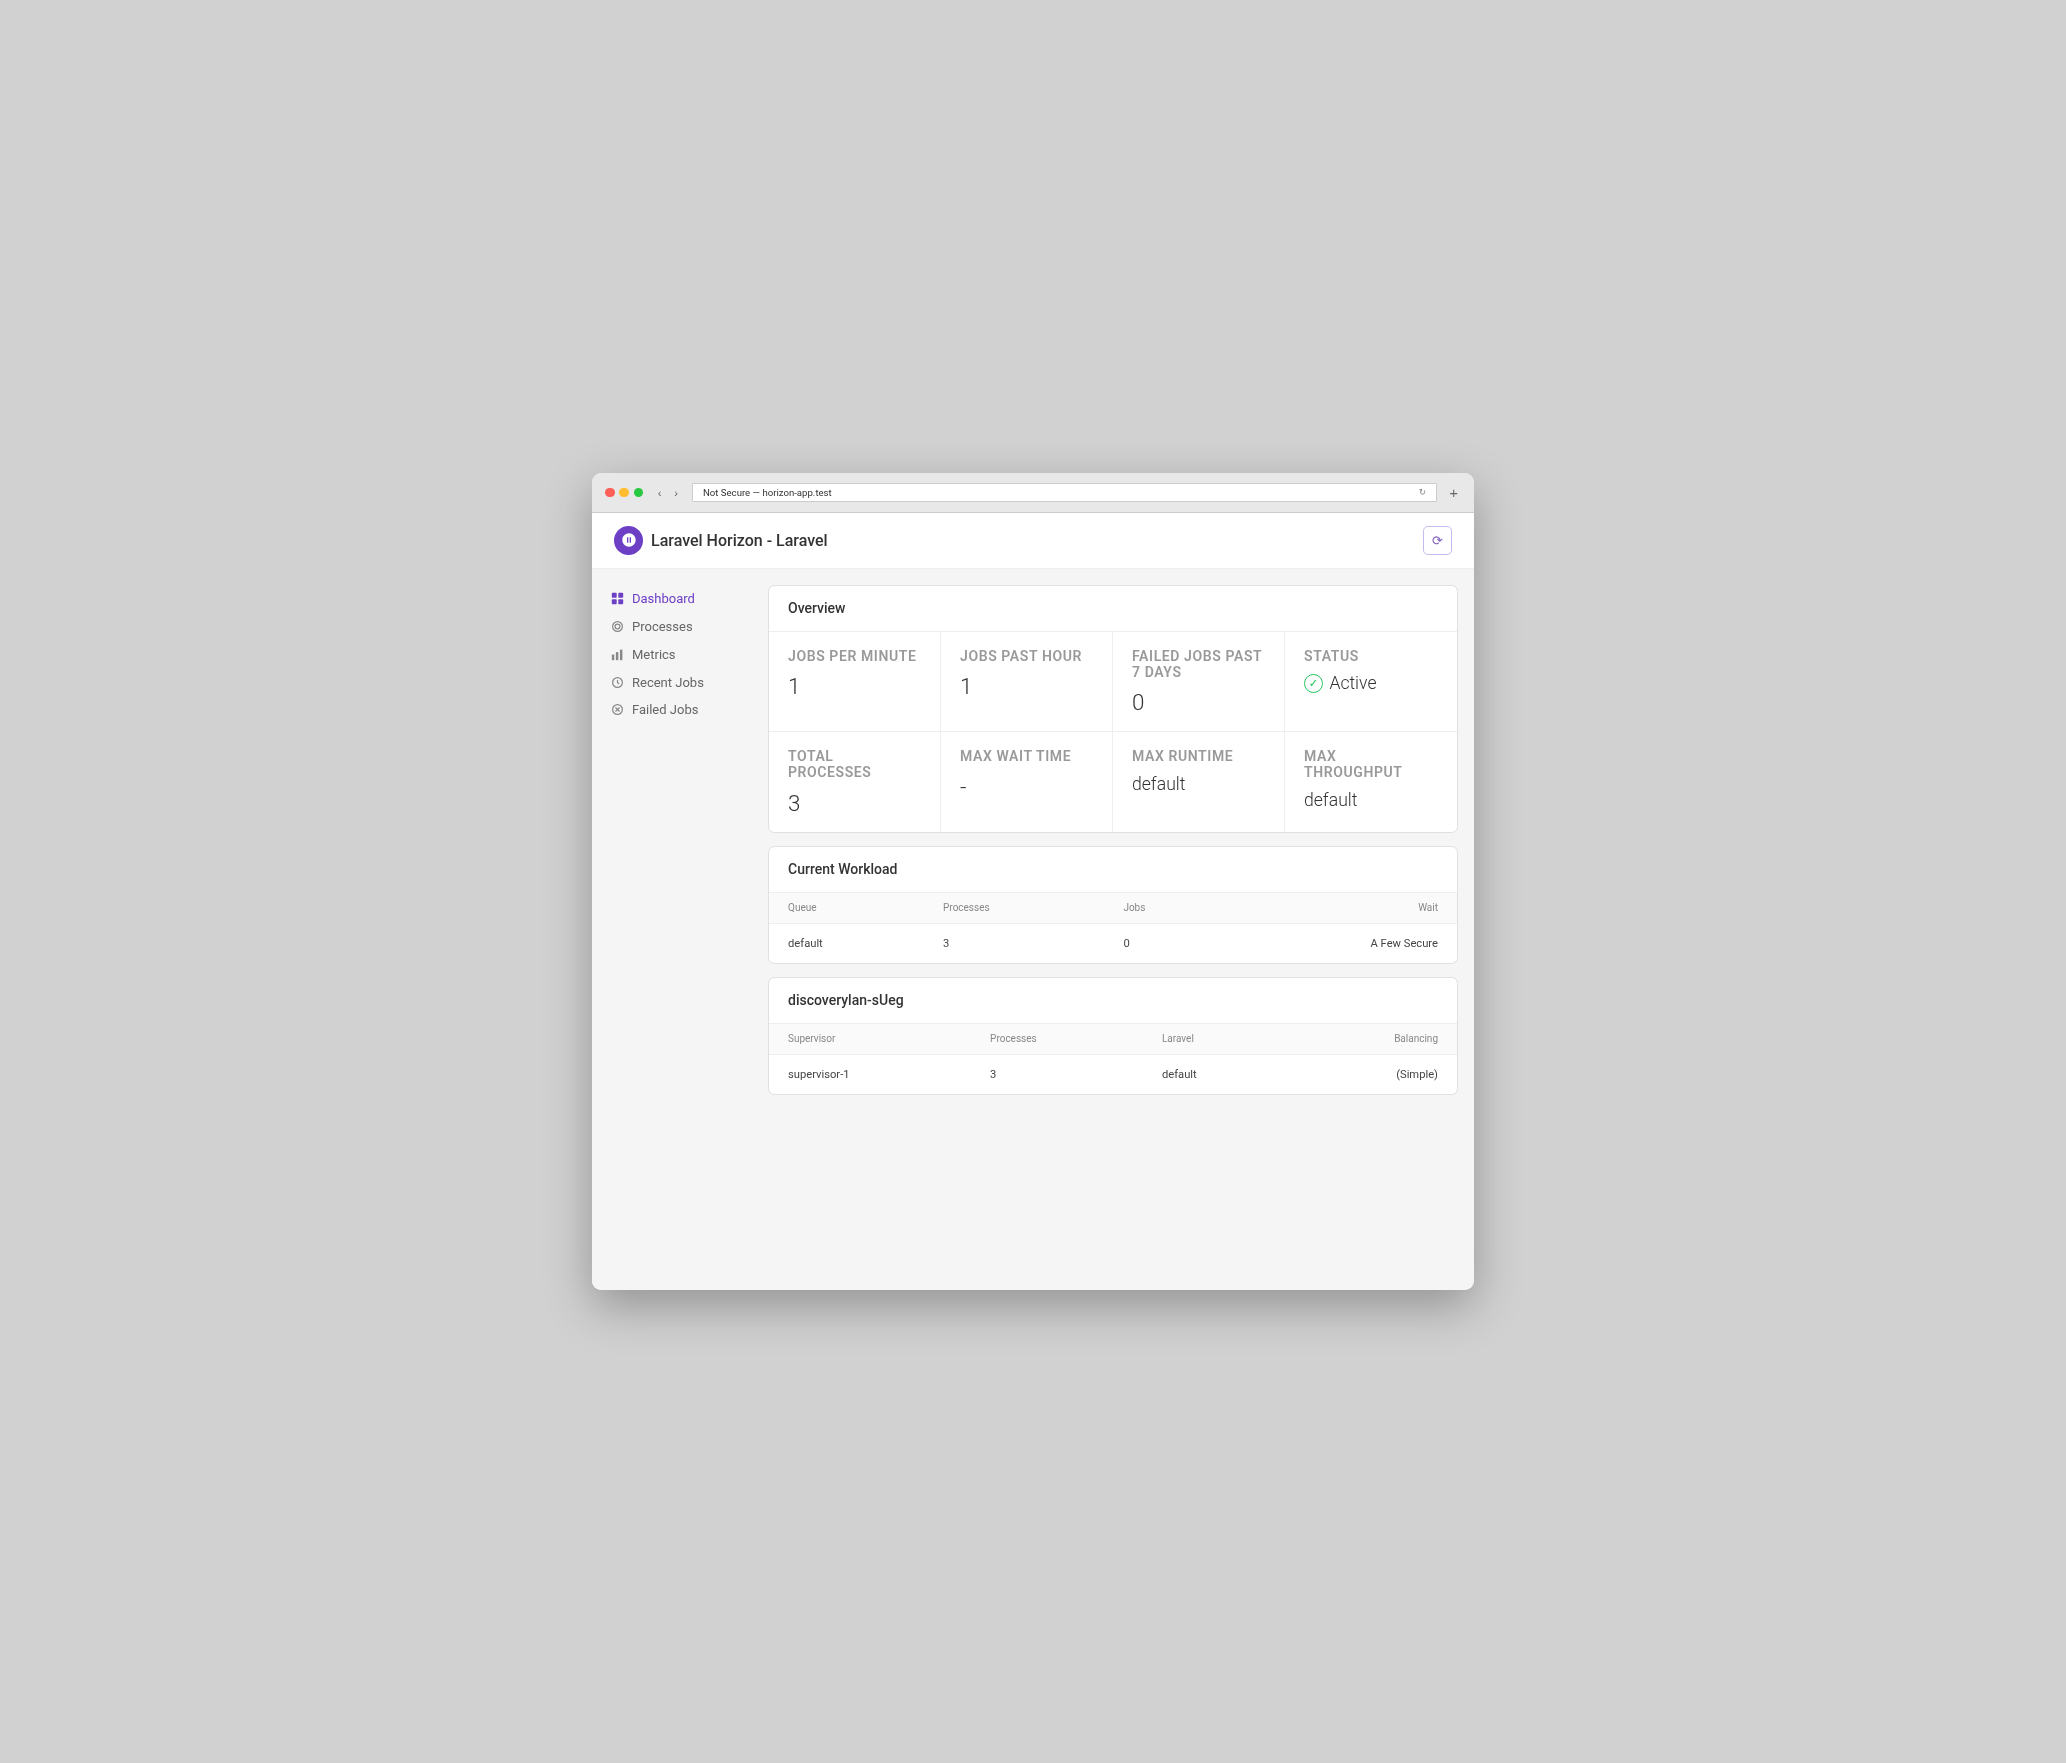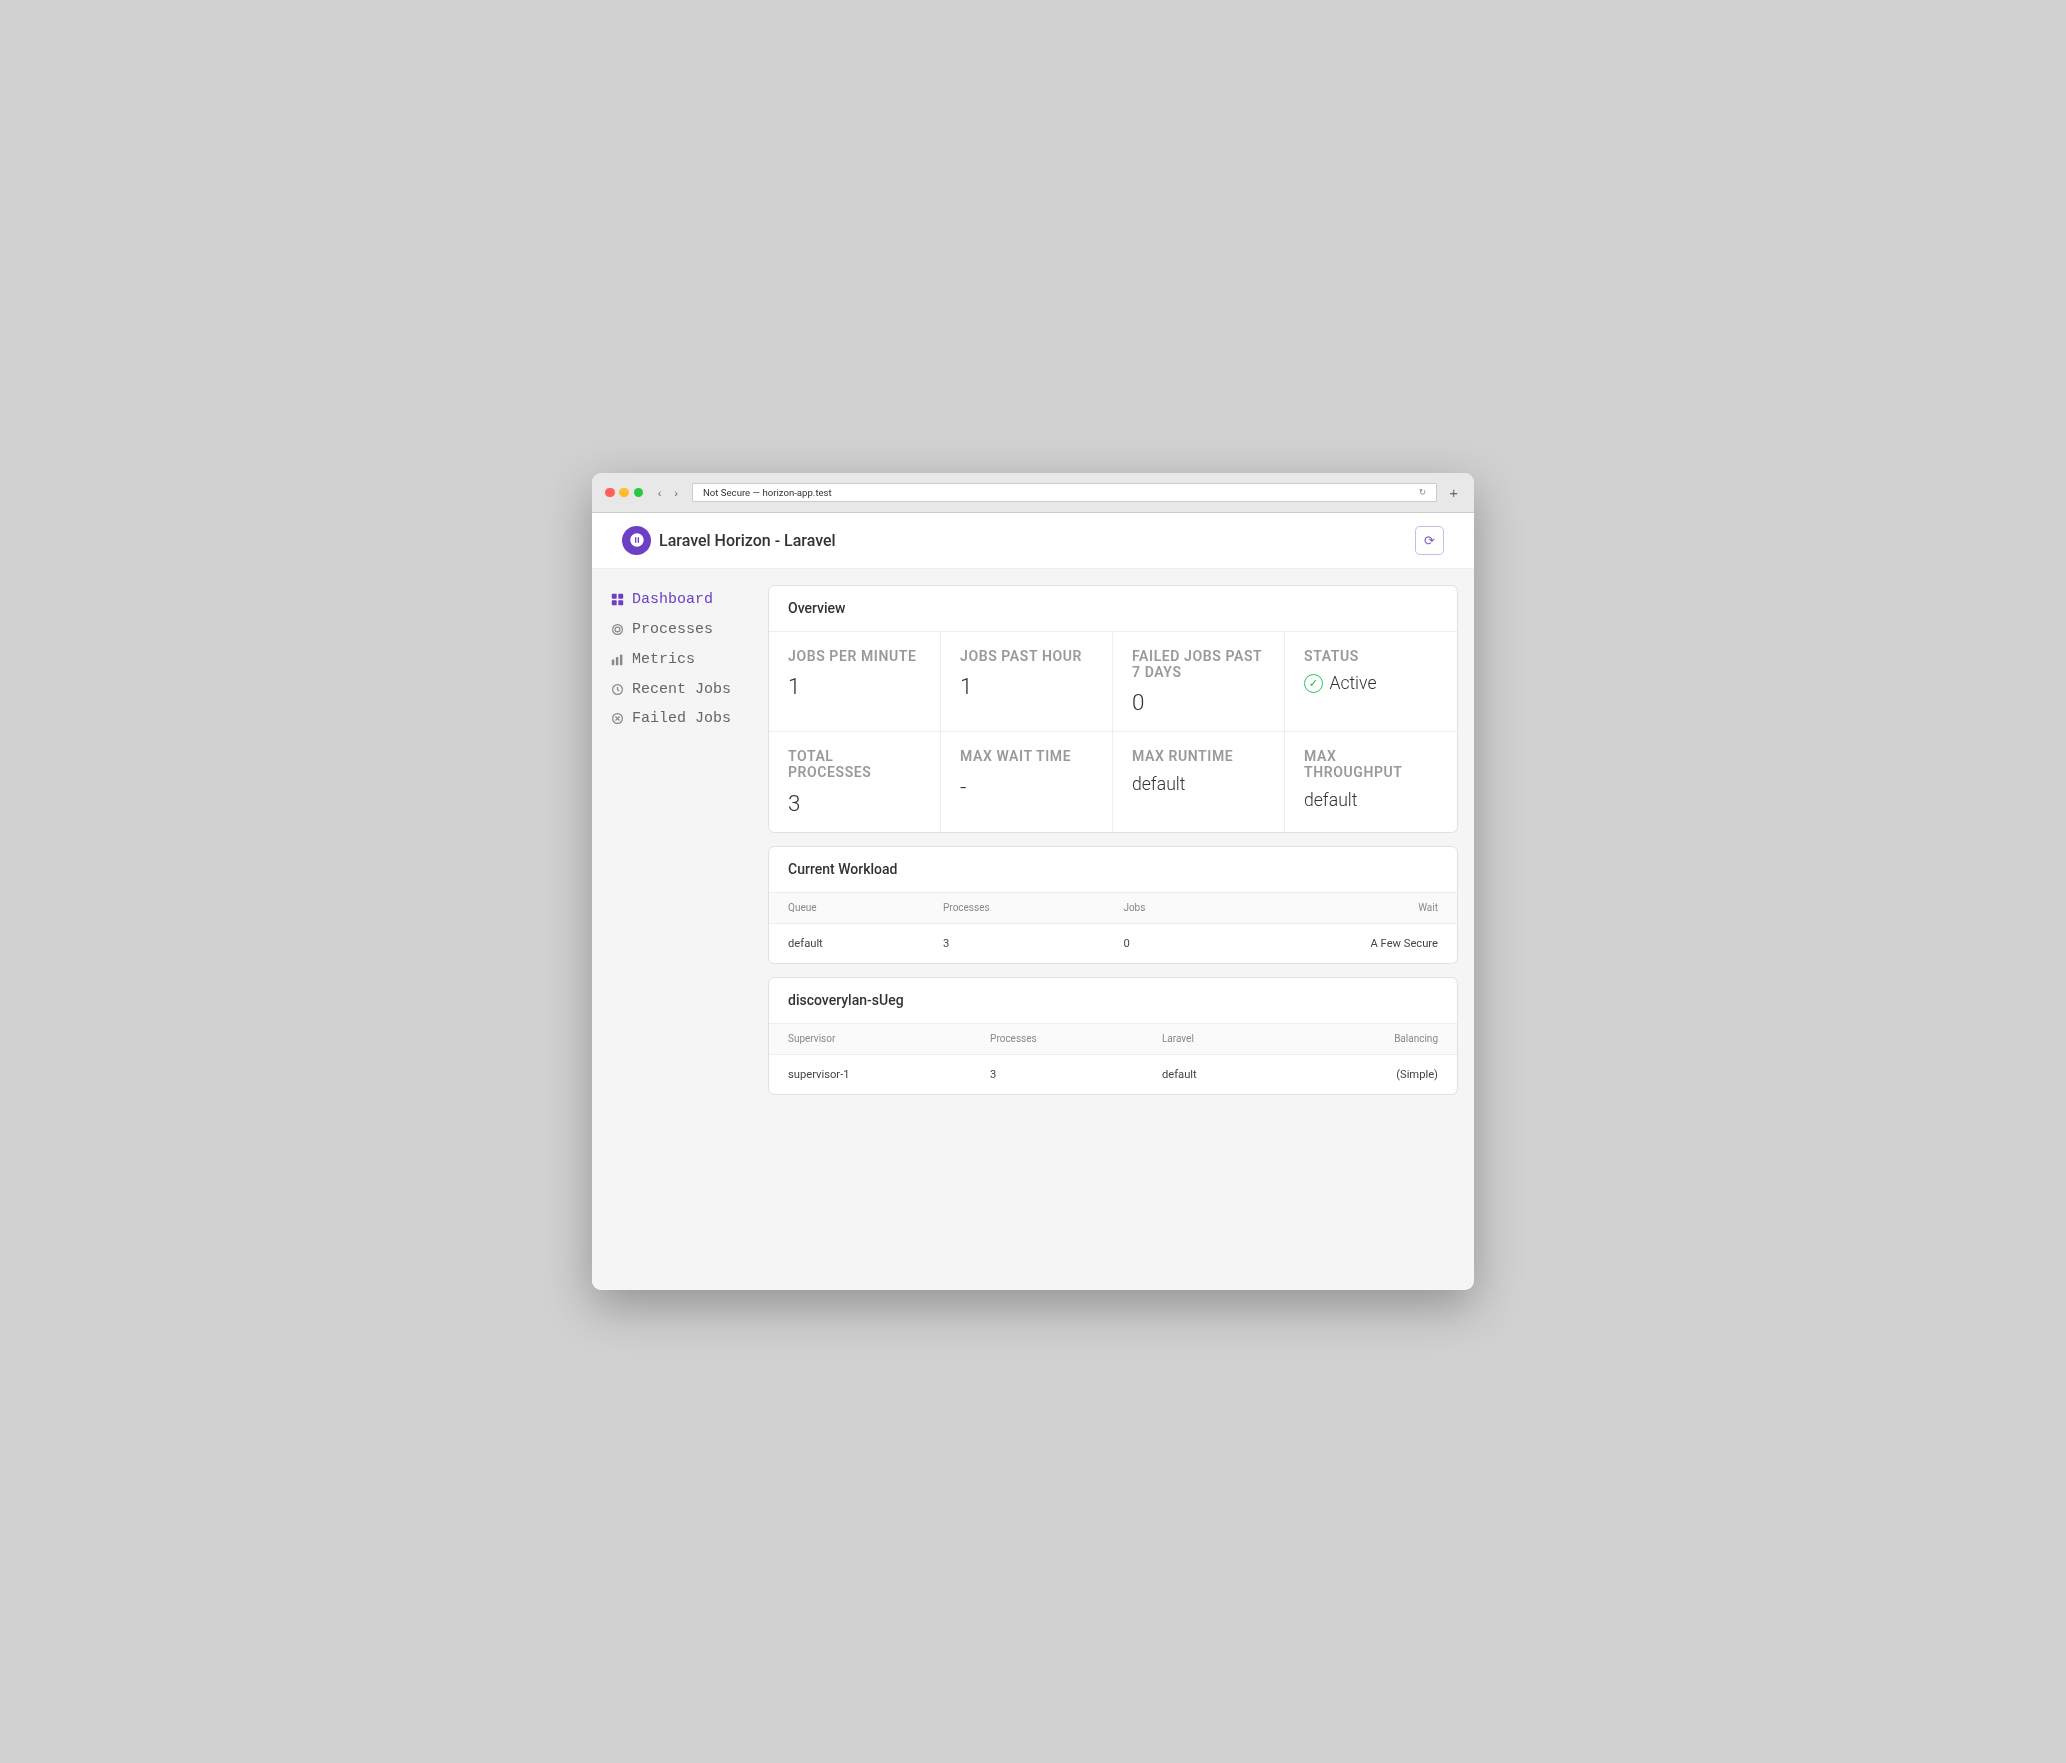--- a/index.html
+++ b/index.html
@@ -90,21 +90,21 @@
     }
 
     .app-container {
       display: flex;
       flex-direction: column;
       background: #f5f5f5;
     }
 
     .app-header {
       background: white;
-      padding: 13px 30px;
+      padding: 13px 22px;
       display: flex;
       align-items: center;
       justify-content: space-between;
       border-bottom: 0.8px solid #eee;
     }
 
     .app-logo {
       display: flex;
       align-items: center;
       gap: 8px;
@@ -158,24 +158,23 @@
       flex-shrink: 0;
     }
 
     .sidebar-item {
       display: flex;
       align-items: center;
       gap: 8px;
       padding: 6.4px 19px;
       cursor: pointer;
       color: #666;
-      font-size: 15px;
+      font-size: 13px;
       border-radius: 0;
       text-decoration: none;
-      font-family: Liberation Mono, monospace;
     }
 
     .sidebar-item.active {
       color: #6c3fc5;
     }
 
     .sidebar-icon {
       width: 13px;
       height: 13px;
       display: flex;

